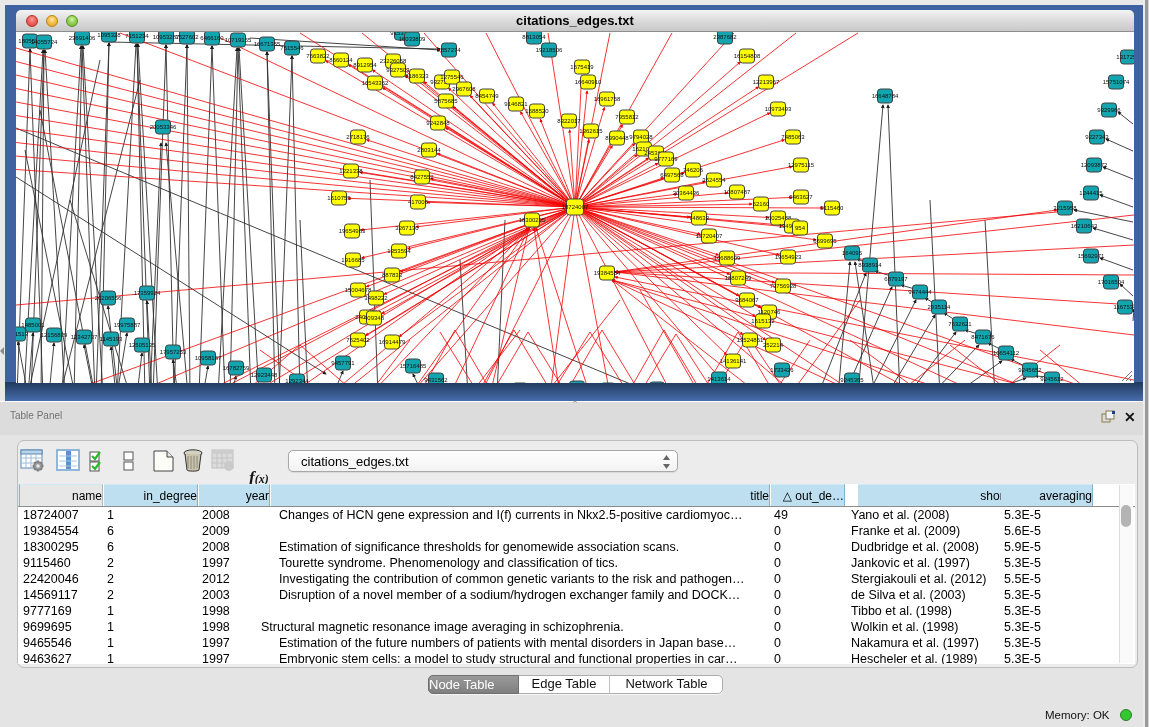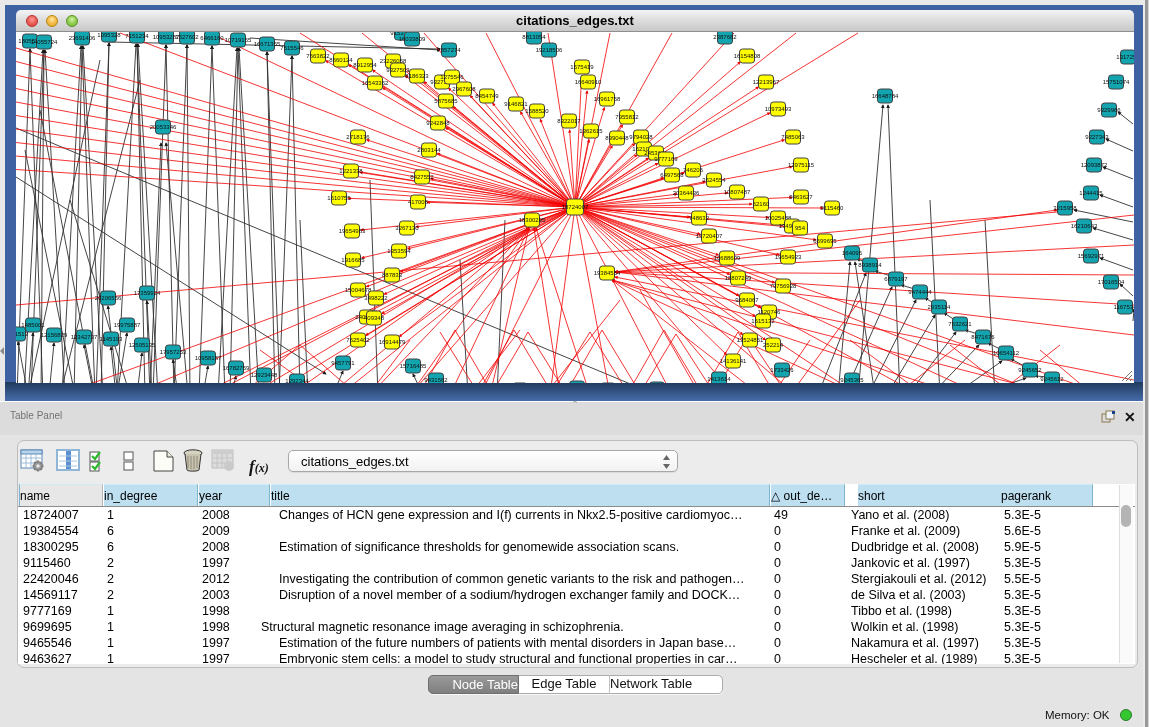--- a/index.html
+++ b/index.html
@@ -1,18 +1,18 @@
 <!DOCTYPE html>
 <html><head><meta charset="utf-8"><style>
 *{margin:0;padding:0;box-sizing:border-box}
 body{width:1149px;height:727px;position:relative;overflow:hidden;background:#e9e9e9;font-family:"Liberation Sans",sans-serif}
 .abs{position:absolute}
 .trow{position:absolute;left:0;width:1117px;height:16px;font-size:12.5px;color:#000}
 .trow span{position:absolute;top:1px;white-space:nowrap;overflow:hidden}
-.hcell{position:absolute;top:0;height:22px;background:#bddff0;border-right:1px solid #7fb4cc;border-top:1px solid #d0eaf6;text-align:left;font-size:12px;color:#000;line-height:22px}
+.hcell{position:absolute;top:0;height:22px;background:#bddff0;border-right:1px solid #7fb4cc;border-top:1px solid #d0eaf6;text-align:right;font-size:12px;color:#000;line-height:22px}
 </style></head><body>
 
 <div class="abs" style="left:5px;top:5px;width:1138px;height:396px;background:#3f62a2"></div>
 <div class="abs" style="left:5px;top:382px;width:1138px;height:19px;background:linear-gradient(180deg,#203a5c,#476cab)"></div>
 
 <div class="abs" style="left:16px;top:10px;width:1118px;height:22px;background:linear-gradient(180deg,#f4f4f4,#dedede 45%,#c8c8c8);border-radius:5px 5px 0 0;border-bottom:1px solid #8e8e8e"></div>
 <div class="abs" style="left:26px;top:15px;width:12px;height:12px;border-radius:50%;background:radial-gradient(circle at 50% 35%,#ff9d96 0%,#ec6b65 40%,#d93832 100%);border:1px solid #ba2f2a"></div>
 <div class="abs" style="left:46px;top:15px;width:12px;height:12px;border-radius:50%;background:radial-gradient(circle at 50% 35%,#ffe9a8 0%,#f5c153 40%,#dfa123 100%);border:1px solid #b8860b"></div>
 <div class="abs" style="left:66px;top:15px;width:12px;height:12px;border-radius:50%;background:radial-gradient(circle at 50% 35%,#d3f5a8 0%,#9ad35e 40%,#6fb62c 100%);border:1px solid #5a9420"></div>
 <div class="abs" style="left:16px;top:13px;width:1118px;text-align:center;font-size:13px;font-weight:bold;color:#000">citations_edges.txt</div>
@@ -627,40 +627,40 @@
  <ellipse cx="11" cy="5" rx="9" ry="3.2" fill="#d6d2c2" stroke="#333"></ellipse>
  <path d="M3 6l2 16c0 1.5 11.5 1.5 12 0l2-16" fill="#c9c4b0" stroke="#333"></path>
  <path d="M6 8v12M9 8v13M12 8v13M15 8v12" stroke="#8f8a78" fill="none"></path>
 </svg>
 <svg class="abs" style="left:211px;top:449px" width="26" height="24" opacity="0.55">
  <rect x="1" y="1" width="21" height="18" fill="#cfcfcf" stroke="#9a9a9a"></rect>
  <rect x="1" y="1" width="21" height="4" fill="#b5b5b5"></rect>
  <path d="M1 9h21M1 14h21M6 5v14M11 5v14M16 5v14" stroke="#a5a5a5" fill="none"></path>
  <circle cx="18" cy="17" r="5" fill="#b0b0b0"></circle>
 </svg>
-<div class="abs" style="left:249px;top:457px;font-family:'Liberation Serif',serif;font-style:italic;font-weight:bold;font-size:17px;color:#111">f<span style="font-size:12px">(x)</span></div>
+<div class="abs" style="left:249px;top:468px;font-family:'Liberation Serif',serif;font-style:italic;font-weight:bold;font-size:17px;color:#111">f<span style="font-size:12px">(x)</span></div>
 
 <div class="abs" style="left:288px;top:450px;width:390px;height:22px;background:linear-gradient(180deg,#ffffff,#f2f2f2);border:1px solid #a8a8a8;border-radius:5px;box-shadow:0 1px 1px rgba(0,0,0,.08)">
  <div class="abs" style="left:12px;top:3px;font-size:13px;color:#000">citations_edges.txt</div>
  <svg class="abs" style="right:5px;top:3px" width="11" height="16">
       <path d="M5.5 1L9 6H2z" fill="#666"></path>
       <path d="M5.5 15L2 10h7z" fill="#666"></path>
     </svg>
 </div>
 
 <div class="abs" style="left:18px;top:484px;width:1117px;height:180px;background:#fff;overflow:hidden">
 <div class="abs" style="left:0;top:0;width:1117px;height:23px;border-bottom:1px solid #8c8c8c;background:#fff">
  <div class="hcell" style="left:0px;width:2px;background:#e7e7e7"></div>
  <div class="hcell" style="left:2px;width:83px;background:#e7e7e7;border-right:1px solid #b5b5b5">name</div>
  <div class="hcell" style="left:86px;width:94px">in_degree</div>
  <div class="hcell" style="left:181px;width:71px">year</div>
  <div class="hcell" style="left:253px;width:499px">title</div>
  <div class="hcell" style="left:753px;width:74px">△ out_de…</div>
  <div class="hcell" style="left:840px;width:150px">short</div>
- <div class="hcell" style="left:983px;width:92px">pagerank</div>
+ <div class="hcell" style="left:983px;width:92px">averaging</div>
 </div>
 <div class="trow" style="top:23px">
 <span style="left:5px">18724007</span>
       <span style="left:89px">1</span>
       <span style="left:184px">2008</span>
 <span style="left:261px;width:487px">Changes of HCN gene expression and I(f) currents in Nkx2.5-positive cardiomyoc…</span>
       <span style="left:756px">49</span>
 <span style="left:833px;width:148px">Yano et al. (2008)</span>
       <span style="left:986px">5.3E-5</span>
     </div>
@@ -678,20 +678,21 @@
       <span style="left:184px">2008</span>
 <span style="left:261px;width:487px">Estimation of significance thresholds for genomewide association scans.</span>
       <span style="left:756px">0</span>
 <span style="left:833px;width:148px">Dudbridge et al. (2008)</span>
       <span style="left:986px">5.9E-5</span>
     </div>
     <div class="trow" style="top:71px">
 <span style="left:5px">9115460</span>
       <span style="left:89px">2</span>
       <span style="left:184px">1997</span>
+<span style="left:261px;width:487px">Tourette syndrome. Phenomenology and classification of tics.</span>
       <span style="left:756px">0</span>
 <span style="left:833px;width:148px">Jankovic et al. (1997)</span>
       <span style="left:986px">5.3E-5</span>
     </div>
     <div class="trow" style="top:87px">
 <span style="left:5px">22420046</span>
       <span style="left:89px">2</span>
       <span style="left:184px">2012</span>
 <span style="left:261px;width:487px">Investigating the contribution of common genetic variants to the risk and pathogen…</span>
       <span style="left:756px">0</span>
@@ -741,23 +742,23 @@
       <span style="left:756px">0</span>
 <span style="left:833px;width:148px">Hescheler et al. (1989)</span>
       <span style="left:986px">5.3E-5</span>
     </div>
 </div>
 
 <div class="abs" style="left:1119px;top:485px;width:14px;height:178px;background:#fafafa;border-left:1px solid #ddd"></div>
 <div class="abs" style="left:1121px;top:505px;width:10px;height:22px;background:#b4b4b4;border-radius:5px"></div>
 
 <div class="abs" style="left:428px;top:675px;width:295px;height:19px;background:#fff;border:1px solid #ababab;border-radius:5px;box-shadow:0 1px 0 rgba(255,255,255,.7)"></div>
-<div class="abs" style="left:428px;top:675px;width:91px;height:19px;background:linear-gradient(180deg,#9a9a9a,#7f7f7f);border:1px solid #6f6f6f;border-radius:5px 0 0 5px;color:#fff;font-size:13px;text-align:right;line-height:18px">Node Table</div>
+<div class="abs" style="left:428px;top:675px;width:91px;height:19px;background:linear-gradient(180deg,#9a9a9a,#7f7f7f);border:1px solid #6f6f6f;border-radius:5px 0 0 5px;color:#fff;font-size:13px;text-align:left;line-height:18px">Node Table</div>
 <div class="abs" style="left:519px;top:675px;width:91px;height:19px;color:#111;font-size:13px;text-align:center;line-height:18px;border-right:1px solid #c0c0c0">Edge Table</div>
-<div class="abs" style="left:610px;top:675px;width:113px;height:36px;color:#111;font-size:13px;text-align:left;line-height:18px">Network Table</div>
+<div class="abs" style="left:610px;top:675px;width:113px;height:36px;color:#111;font-size:13px;text-align:center;line-height:18px">Network Table</div>
 
 <div class="abs" style="left:1045px;top:709px;font-size:11.5px;color:#111">Memory: OK</div>
 <div class="abs" style="left:1120px;top:709px;width:12px;height:12px;border-radius:50%;background:#35c72f;border:1px solid #2a7b2a"></div>
 
 <div class="abs" style="left:1143px;top:0;width:2px;height:727px;background:#ececec"></div>
 <div class="abs" style="left:1145px;top:0;width:3px;height:727px;background:#999"></div>
 <div class="abs" style="left:1148px;top:0;width:1px;height:727px;background:#d8d8d8"></div>
 
 <div class="abs" style="left:0px;top:347px;width:0;height:0;border-top:4px solid transparent;border-bottom:4px solid transparent;border-right:4px solid #8a8a8a"></div>
 </body></html>

